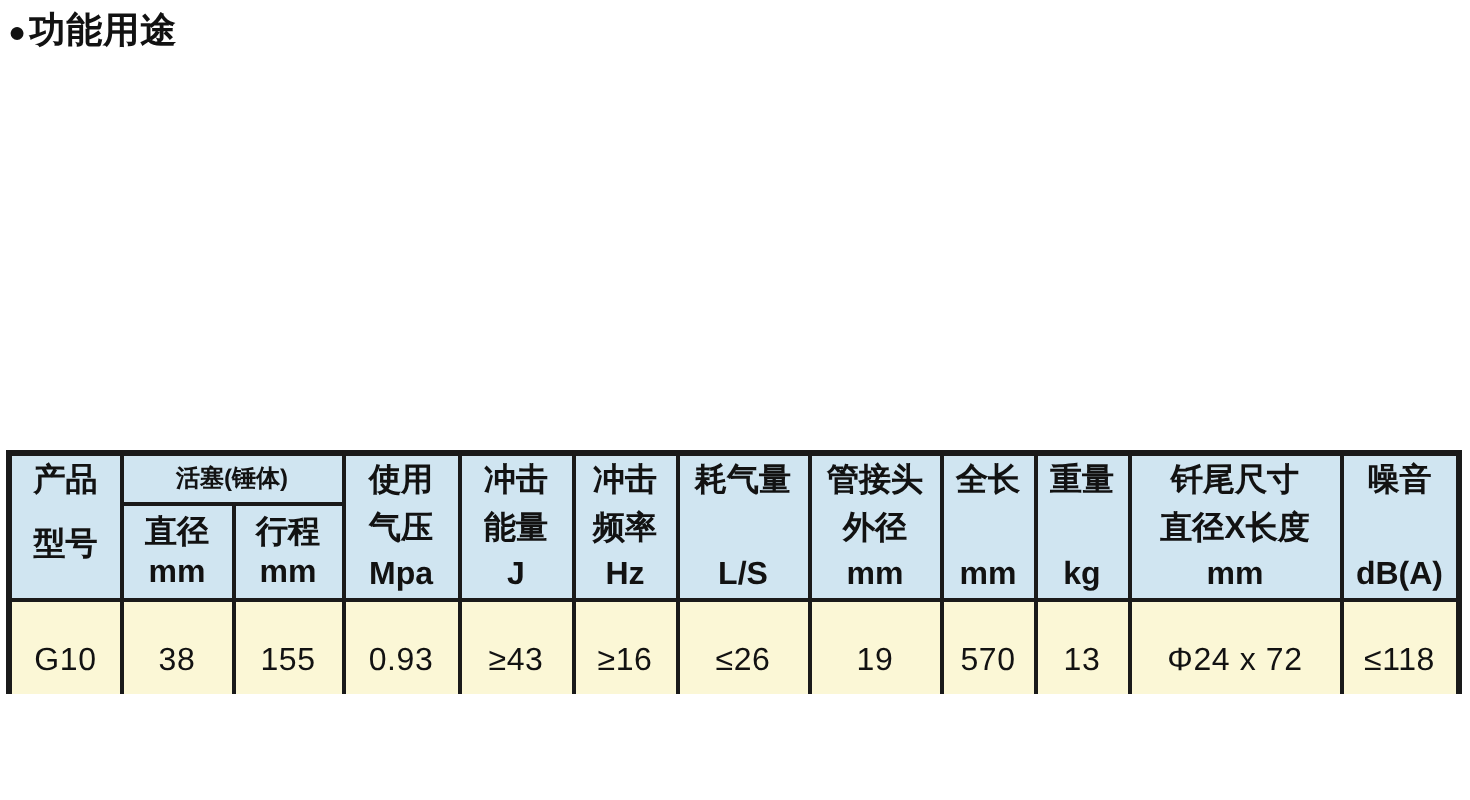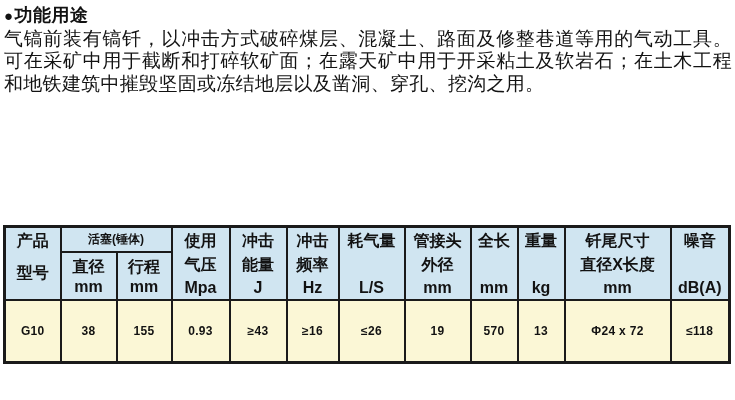--- a/index.html
+++ b/index.html
@@ -2,21 +2,21 @@
 <html style="--header-bg: #d0e5f1; --row-bg: #fbf7d6; --border: #1a1a1a;"><head>
 <meta charset="utf-8">
 <style>
   :root{
     --header-bg:#d0e5f1;
     --row-bg:#fbf7d6;
     --border:#1a1a1a;
   }
   html,body{margin:0;padding:0;background:#fff;}
   .page{
-    position:relative;width:735px;height:400px;background:#fff;
+    position:relative;width:735px;height:347px;background:#fff;
     font-family:"Liberation Sans", sans-serif;color:#121212;overflow:hidden;
   }
   .intro{position:absolute;top:4px;left:4px;right:3px;}
   .intro-title{font-size:18px;line-height:23px;font-weight:700;letter-spacing:.5px;}
   .intro-title .bullet{font-size:15px;margin-right:1px;}
   .intro-body{
     margin:1px 0 0;font-size:19px;line-height:22.4px;font-weight:500;
     text-align:justify;letter-spacing:.3px;
   }
   .specs{position:absolute;top:225px;left:3px;}
@@ -33,32 +33,31 @@
   tr.hr2{height:48px;}
   tr.dr{height:62px;}
   .stack{
     display:flex;flex-direction:column;justify-content:space-between;align-items:center;
     box-sizing:border-box;padding:4px 0 3px;margin:0 auto;
   }
   .stack.tall{height:71px;}
   .stack.short{height:44px;text-align:right;}
   .stack span{display:block;line-height:17px;white-space:nowrap;}
   td.group{font-size:12px;}
-  tr.dr td{background:var(--row-bg);font-size:12px;font-weight:700;letter-spacing:.3px;}
+  tr.dr td{background:var(--row-bg);font-size:16px;font-weight:400;letter-spacing:.3px;}
 </style>
 </head>
 <body>
 
 <div class="page">
 
   <div class="intro">
     <div class="intro-title">
       <span class="bullet">●</span><span>功能用途</span>
     </div>
-    <p class="intro-body">气镐前装有镐钎，以冲击方式破碎煤层、混凝土、路面及修整巷道等用的气动工具。可在采矿中用于截断和打碎软矿面；在露天矿中用于开采粘土及软岩石；在土木工程和地铁建筑中摧毁坚固或冻结地层以及凿洞、穿孔、挖沟之用。</p>
   </div>
 
   <div class="specs">
 
     <table class="spec">
       <colgroup>
         <col style="width:56px">
           <col style="width:56px">
           <col style="width:55px">
         <col style="width:58px">

